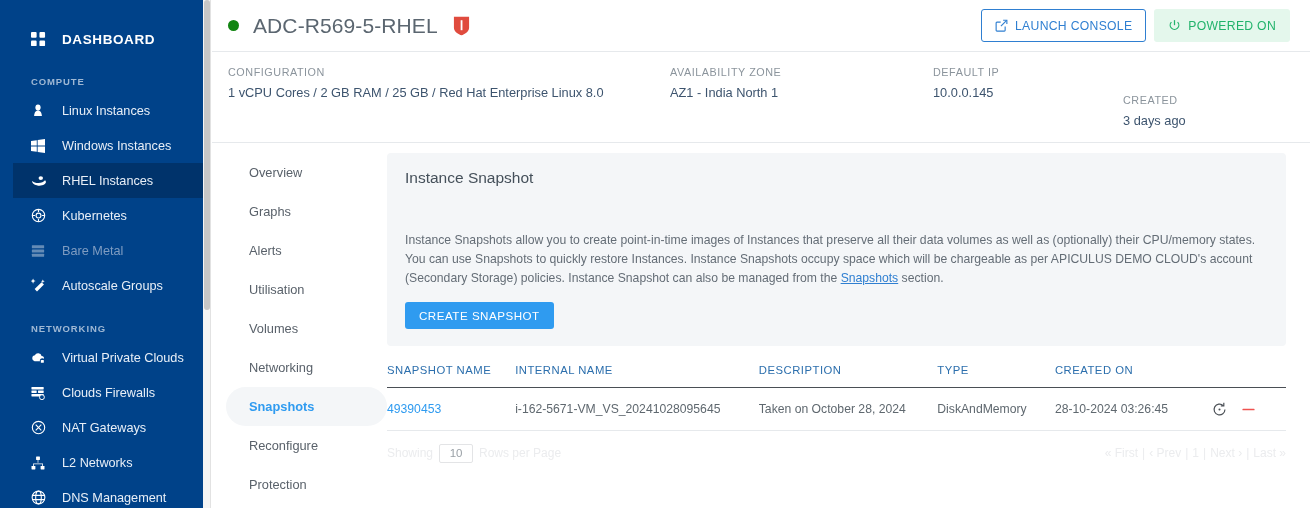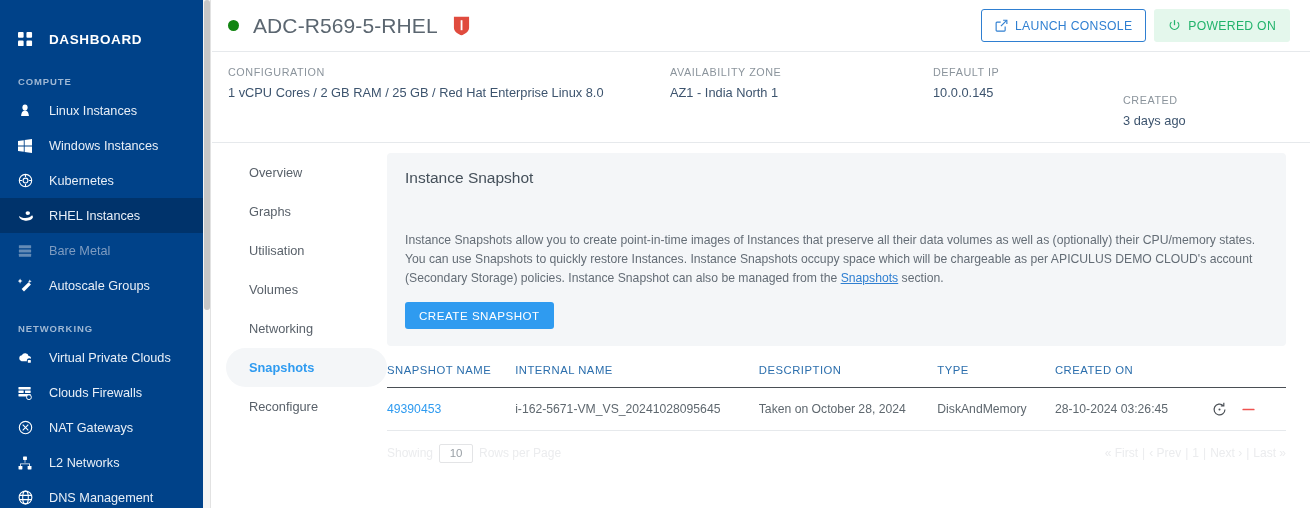--- a/index.html
+++ b/index.html
@@ -11,20 +11,21 @@
   }
   #app { position: relative; width: 1310px; height: 508px; display: flex; }
 
   
   .sidebar {
     width: 203px; height: 508px; flex: 0 0 203px;
     background: #004289;
     color: #ffffff;
     position: relative;
     overflow: hidden;
+    padding-left: 13px;
   }
   .sb-brand {
     display: flex; align-items: center;
     height: 34px; padding-left: 18px; margin-top: 22px;
   }
   .sb-brand .ic { width: 20px; flex: 0 0 20px; display:flex; align-items:center; }
   .sb-brand .tx {
     font-size: 13.5px; font-weight: bold; letter-spacing: .6px;
     margin-left: 11px; color: #ffffff;
   }
@@ -218,39 +219,39 @@
         <svg width="14" height="14" viewBox="0 0 16 16" fill="#ffffff">
           <path d="M0 2.3 6.6 1.4v6.1H0z"></path>
             <path d="M7.6 1.25 16 0v7.5H7.6z"></path>
           <path d="M0 8.5h6.6v6.1L0 13.7z"></path>
             <path d="M7.6 8.5H16V16L7.6 14.75z"></path>
         </svg>
       </span>
       <span class="tx">Windows Instances</span>
     </div>
 
+    <div class="sb-item active">
+      <span class="ic">
+        <svg width="16" height="13" viewBox="0 0 18 14" fill="#ffffff">
+          <ellipse cx="11" cy="4.2" rx="2.5" ry="2.1"></ellipse>
+          <path d="M1.2 7.5c0 3.2 4.2 5.3 8.4 5.3 4.1 0 7.2-2 7.2-4 0-.8-.4-1.5-1-2-1.2 1.7-4.3 3-7.5 3-3 0-5.7-1-7.1-2.3z"></path>
+        </svg>
+      </span>
+      <span class="tx">RHEL Instances</span>
+    </div>
+
     <div class="sb-item">
       <span class="ic">
         <svg width="15" height="15" viewBox="0 0 16 16" fill="none" stroke="#ffffff" stroke-width="1.2">
           <circle cx="8" cy="8" r="6.6"></circle>
             <circle cx="8" cy="8" r="2.6"></circle>
           <path d="M8 1.4v2.9M8 11.7v2.9M1.4 8h2.9M11.7 8h2.9"></path>
         </svg>
       </span>
       <span class="tx">Kubernetes</span>
-    </div>
-
-    <div class="sb-item active">
-      <span class="ic">
-        <svg width="16" height="13" viewBox="0 0 18 14" fill="#ffffff">
-          <ellipse cx="11" cy="4.2" rx="2.5" ry="2.1"></ellipse>
-          <path d="M1.2 7.5c0 3.2 4.2 5.3 8.4 5.3 4.1 0 7.2-2 7.2-4 0-.8-.4-1.5-1-2-1.2 1.7-4.3 3-7.5 3-3 0-5.7-1-7.1-2.3z"></path>
-        </svg>
-      </span>
-      <span class="tx">RHEL Instances</span>
     </div>
 
     <div class="sb-item dim">
       <span class="ic">
         <svg width="14" height="14" viewBox="0 0 16 16" fill="#b7c8dc">
           <rect x="1" y="1.5" width="14" height="3.4" rx=".6"></rect>
           <rect x="1" y="6.3" width="14" height="3.4" rx=".6"></rect>
           <rect x="1" y="11.1" width="14" height="3.4" rx=".6"></rect>
         </svg>
       </span>
@@ -388,30 +389,39 @@
     <div class="body">
 
       <div class="tabs">
         <div class="tab">
             <span>Overview</span>
           </div>
         <div class="tab">
             <span>Graphs</span>
           </div>
         <div class="tab">
+            <span>Alerts</span>
+          </div>
+        <div class="tab">
             <span>Utilisation</span>
           </div>
         <div class="tab">
             <span>Volumes</span>
           </div>
         <div class="tab">
             <span>Networking</span>
           </div>
         <div class="tab active">
             <span>Snapshots</span>
+          </div>
+        <div class="tab">
+            <span>Reconfigure</span>
+          </div>
+        <div class="tab">
+            <span>Protection</span>
           </div>
         <div class="tab">
             <span>Reconfigure</span>
           </div>
       </div>
 
       <div class="content">
 
         <div class="panel">
           <h2>Instance Snapshot</h2>

